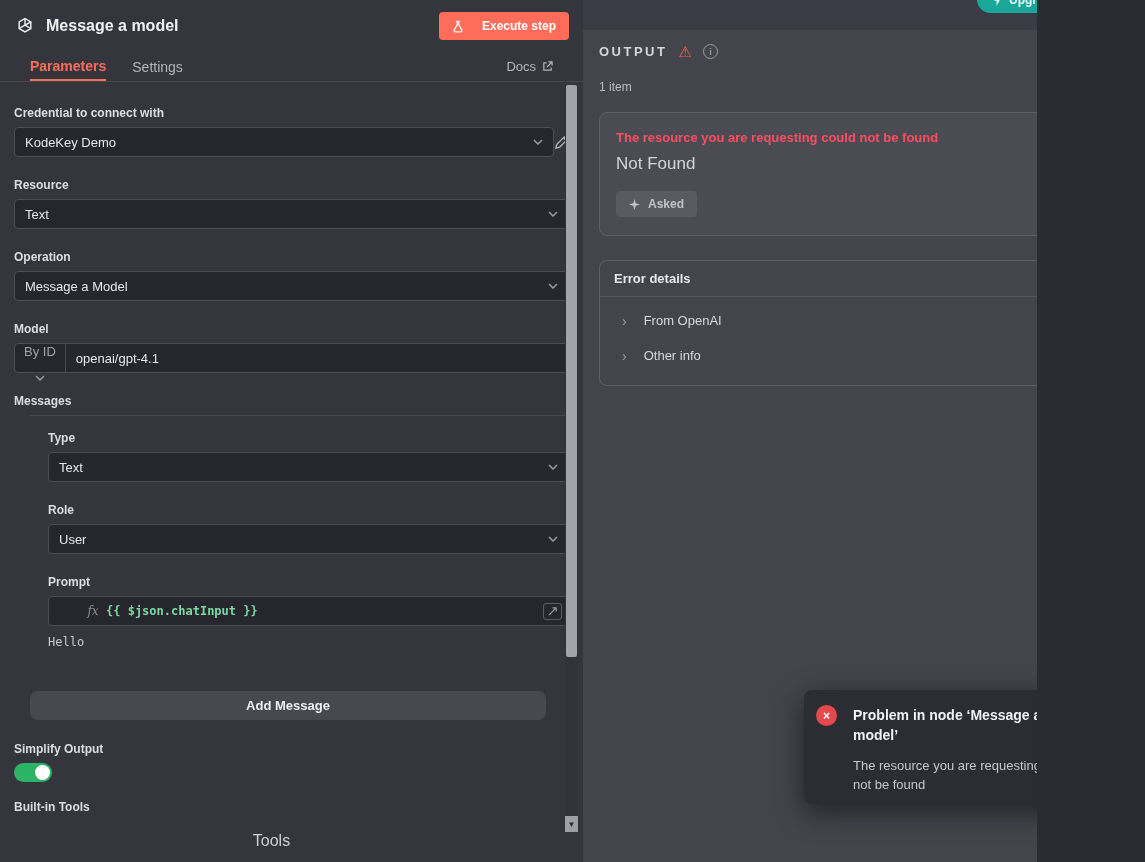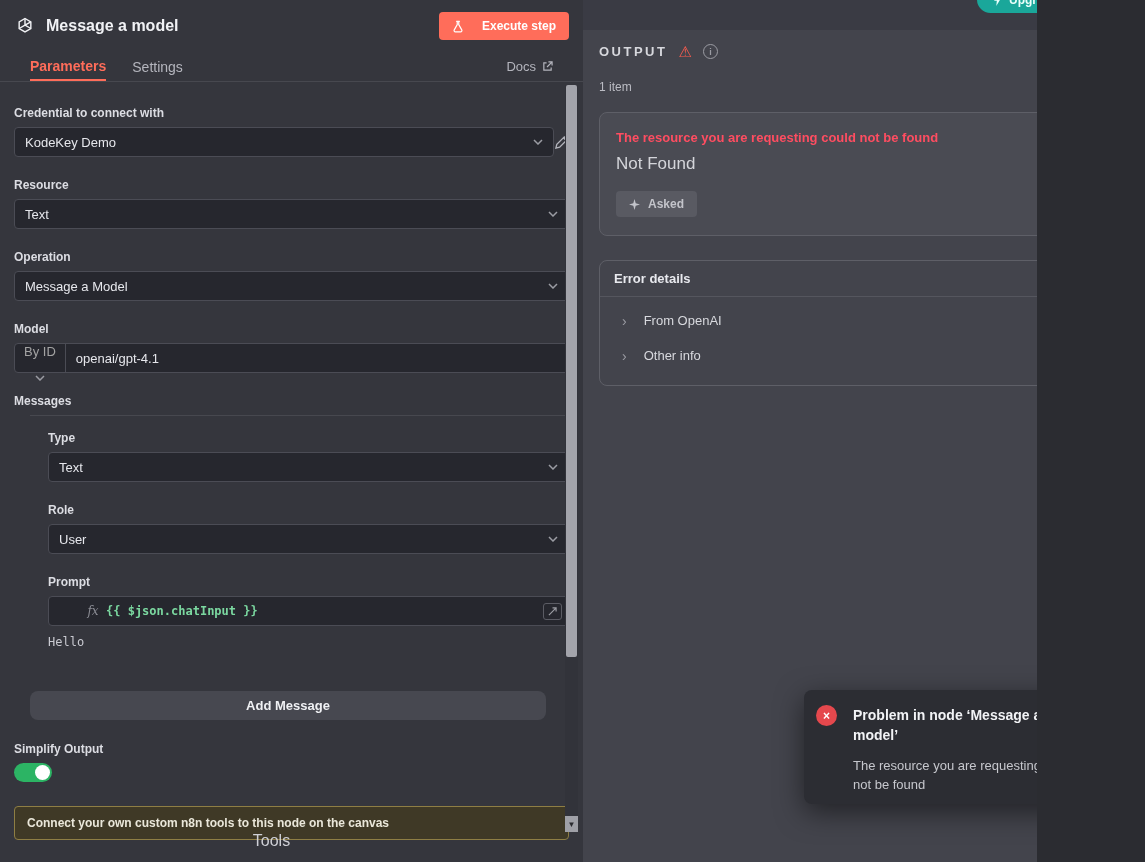--- a/index.html
+++ b/index.html
@@ -238,21 +238,20 @@
       </div>
       <div class="expr-preview">Hello</div>
 
       <div class="add-message-btn">Add Message</div>
 
       <div class="field-label" style="margin-top:22px;">Simplify Output</div>
       <div class="toggle">
         <span class="knob"></span>
       </div>
 
-      <div class="notice">Connect your own custom n8n tools to this node on the canvas</div>
 
       <div class="field-label" style="margin-top:18px;">Built-in Tools</div>
 
     </div>
 
     <div class="tools-label">Tools</div>
   </div>
 
   <div class="scrollbar">
     <div class="scroll-thumb"></div>

